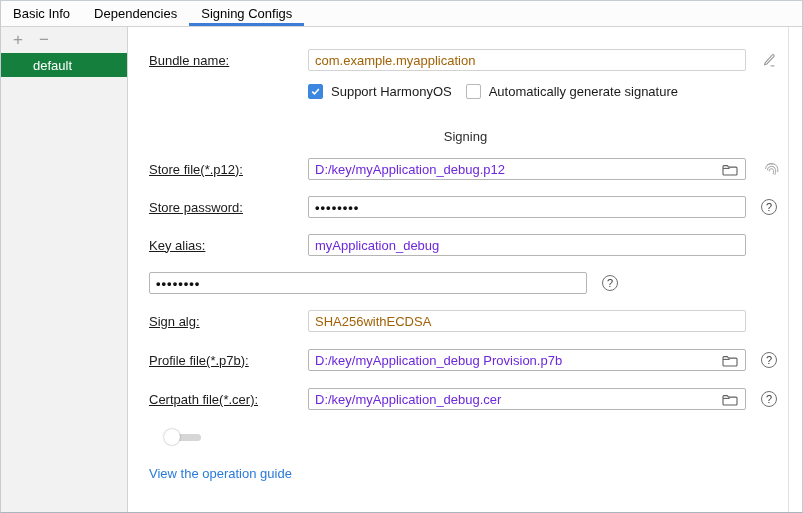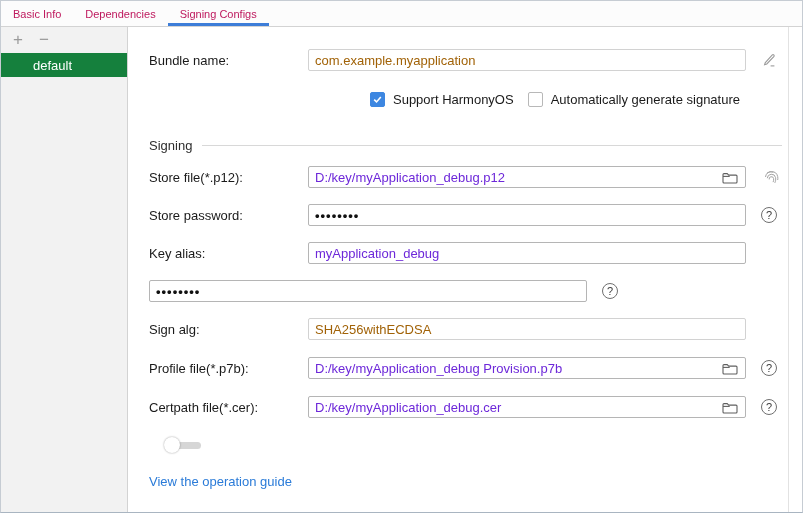--- a/index.html
+++ b/index.html
@@ -10,21 +10,21 @@
     border:1px solid #c6ccd3; border-bottom-color:#a9b5c1; overflow:hidden;
   }
   
   .tabbar {
     position:absolute; top:0; left:0; right:0; height:26px;
     background:#fcfcfc; border-bottom:1px solid #d3d3d3;
     display:flex; align-items:stretch;
   }
   .tab {
     padding:4px 12px; display:flex; align-items:center;
-    font-size:11px; color:#be185d; position:relative; cursor:default;
+    font-size:13px; color:#000000; position:relative; cursor:default;
   }
   .tab.active::after {
     content:""; position:absolute; left:0; right:0; bottom:0; height:3px;
     background:#3d7dd8;
   }
   
   .sidebar {
     position:absolute; left:0; top:26px; bottom:0; width:127px;
     background:#f2f2f2; border-right:1px solid #d3d3d3;
   }
@@ -43,21 +43,21 @@
   
   .main {
     position:absolute; left:128px; top:26px; right:0; bottom:0;
     background:#fff; padding-left:20px; overflow:hidden;
   }
   .main::after {
     content:""; position:absolute; top:0; bottom:0; right:13px; width:1px;
     background:#e2e2e2;
   }
   .row { display:flex; align-items:center; }
-  .flabel { width:159px; flex-shrink:0; font-size:13px; color:#1a1a1a; }
+  .flabel { width:159px; flex-shrink:0; font-size:13px; color:#1a1a1a;text-decoration:underline; }
   .field {
     width:438px; height:22px; border:1px solid #b5b5b5; border-radius:2px;
     background:#fff; display:flex; align-items:center; padding:0 6px;
   }
   .field input {
     flex:1; min-width:0; border:none; outline:none; background:transparent;
     font-family:inherit; font-size:13px; color:#6d28d9; padding:0; height:18px;
   }
   .field.disabled { border-color:#d2d2d2; }
   .field.disabled input { color:#a16207; }
@@ -67,22 +67,22 @@
     display:flex; align-items:center; justify-content:center; cursor:pointer;
   }
   .icon-slot { margin-left:15px; flex-shrink:0; display:flex; align-items:center; }
   .help-icon {
     width:16px; height:16px; border:1px solid #6f6f6f; border-radius:50%;
     display:flex; align-items:center; justify-content:center;
     font-size:11px; color:#3c3c3c; cursor:pointer;
   }
   
   .row-bundle   { margin-top:22px; }
-  .row-checks   { margin-top:20px; height:16px; margin-left:159px; width:auto;justify-content:center; }
-  .row-signing  { margin-top:30px; height:16px; padding-right:20px; }
+  .row-checks   { margin-top:12px; height:16px; margin-left:159px; width:auto; }
+  .row-signing  { margin-top:30px; height:16px; padding-right:20px;flex-direction:column; }
   .row-store    { margin-top:13px; }
   .gap18        { margin-top:16px; }
   .gap17        { margin-top:17px; }
   .row-toggle   { margin-top:19px; height:16px; }
   .row-link     { margin-top:21px; }
   
   .check-group { display:flex; align-items:center; }
   .check-group + .check-group { margin-left:14px; }
   .checkbox {
     width:15px; height:15px; border-radius:2px; border:1px solid #b8b8b8;

